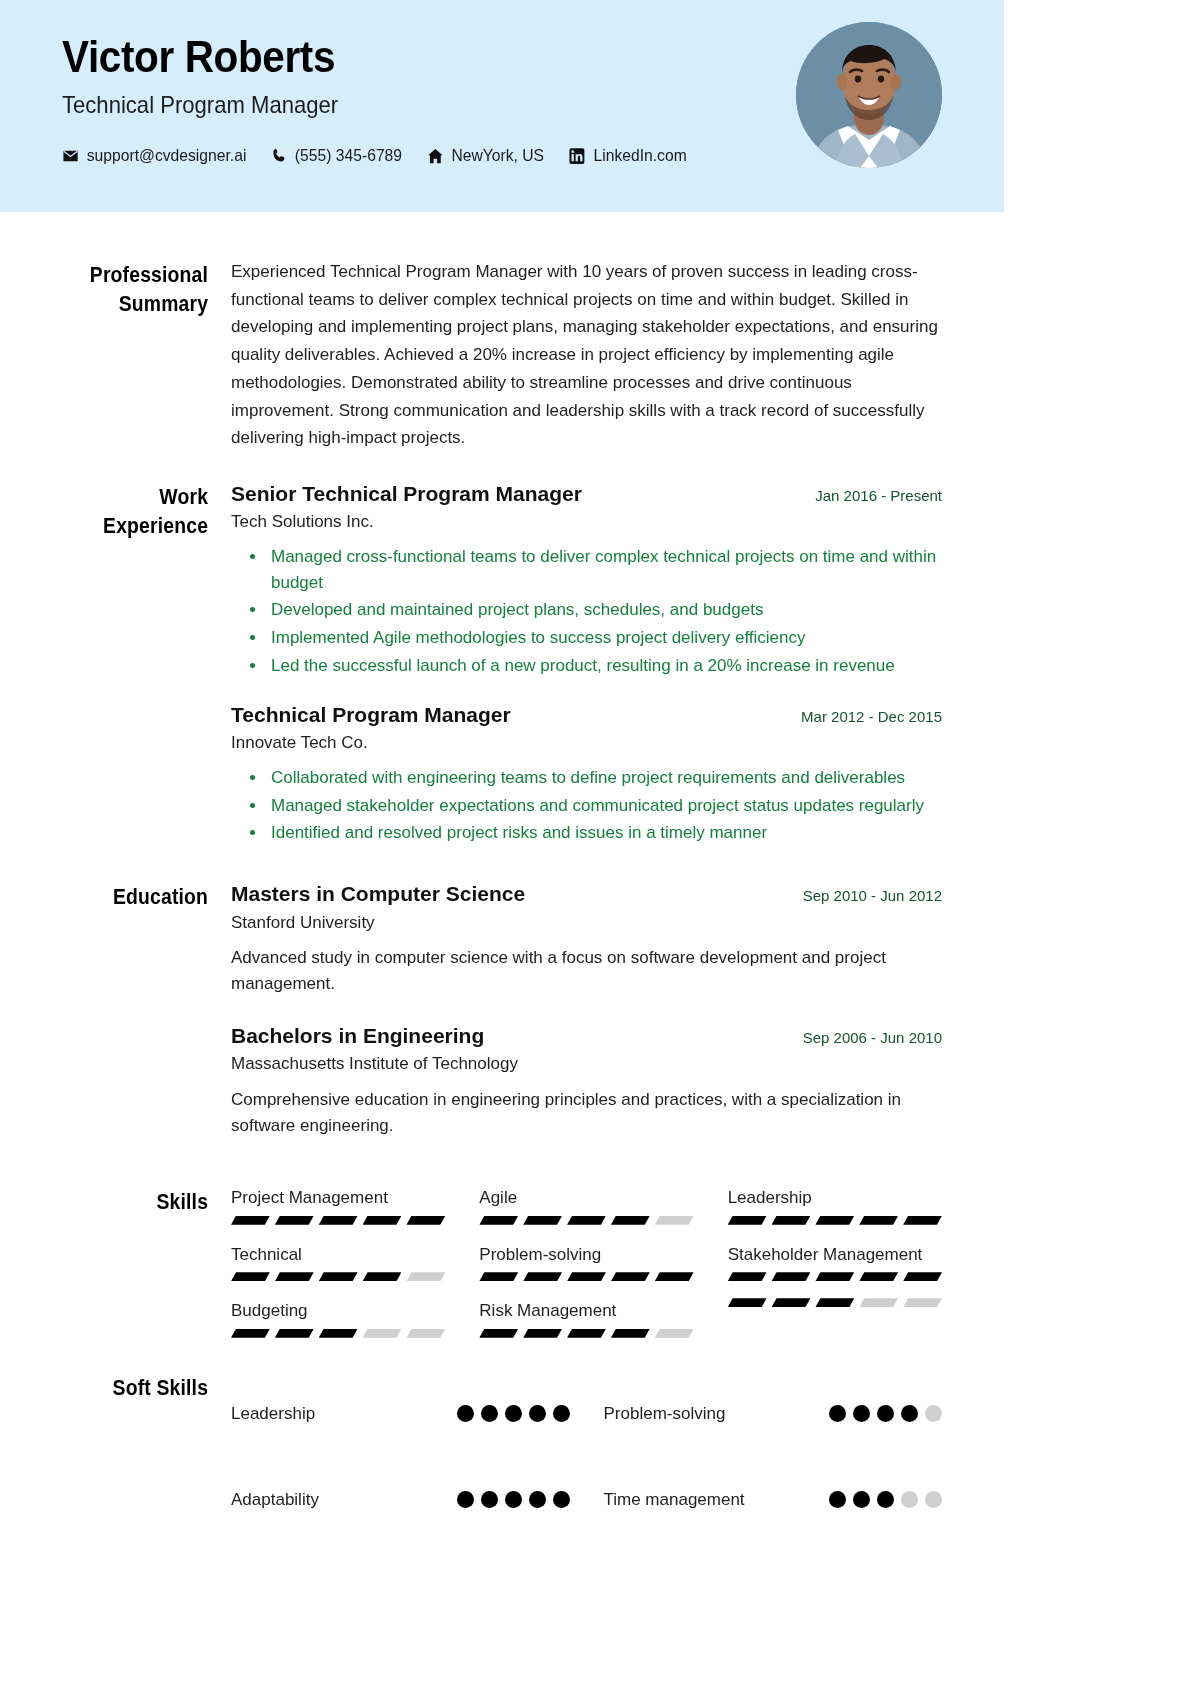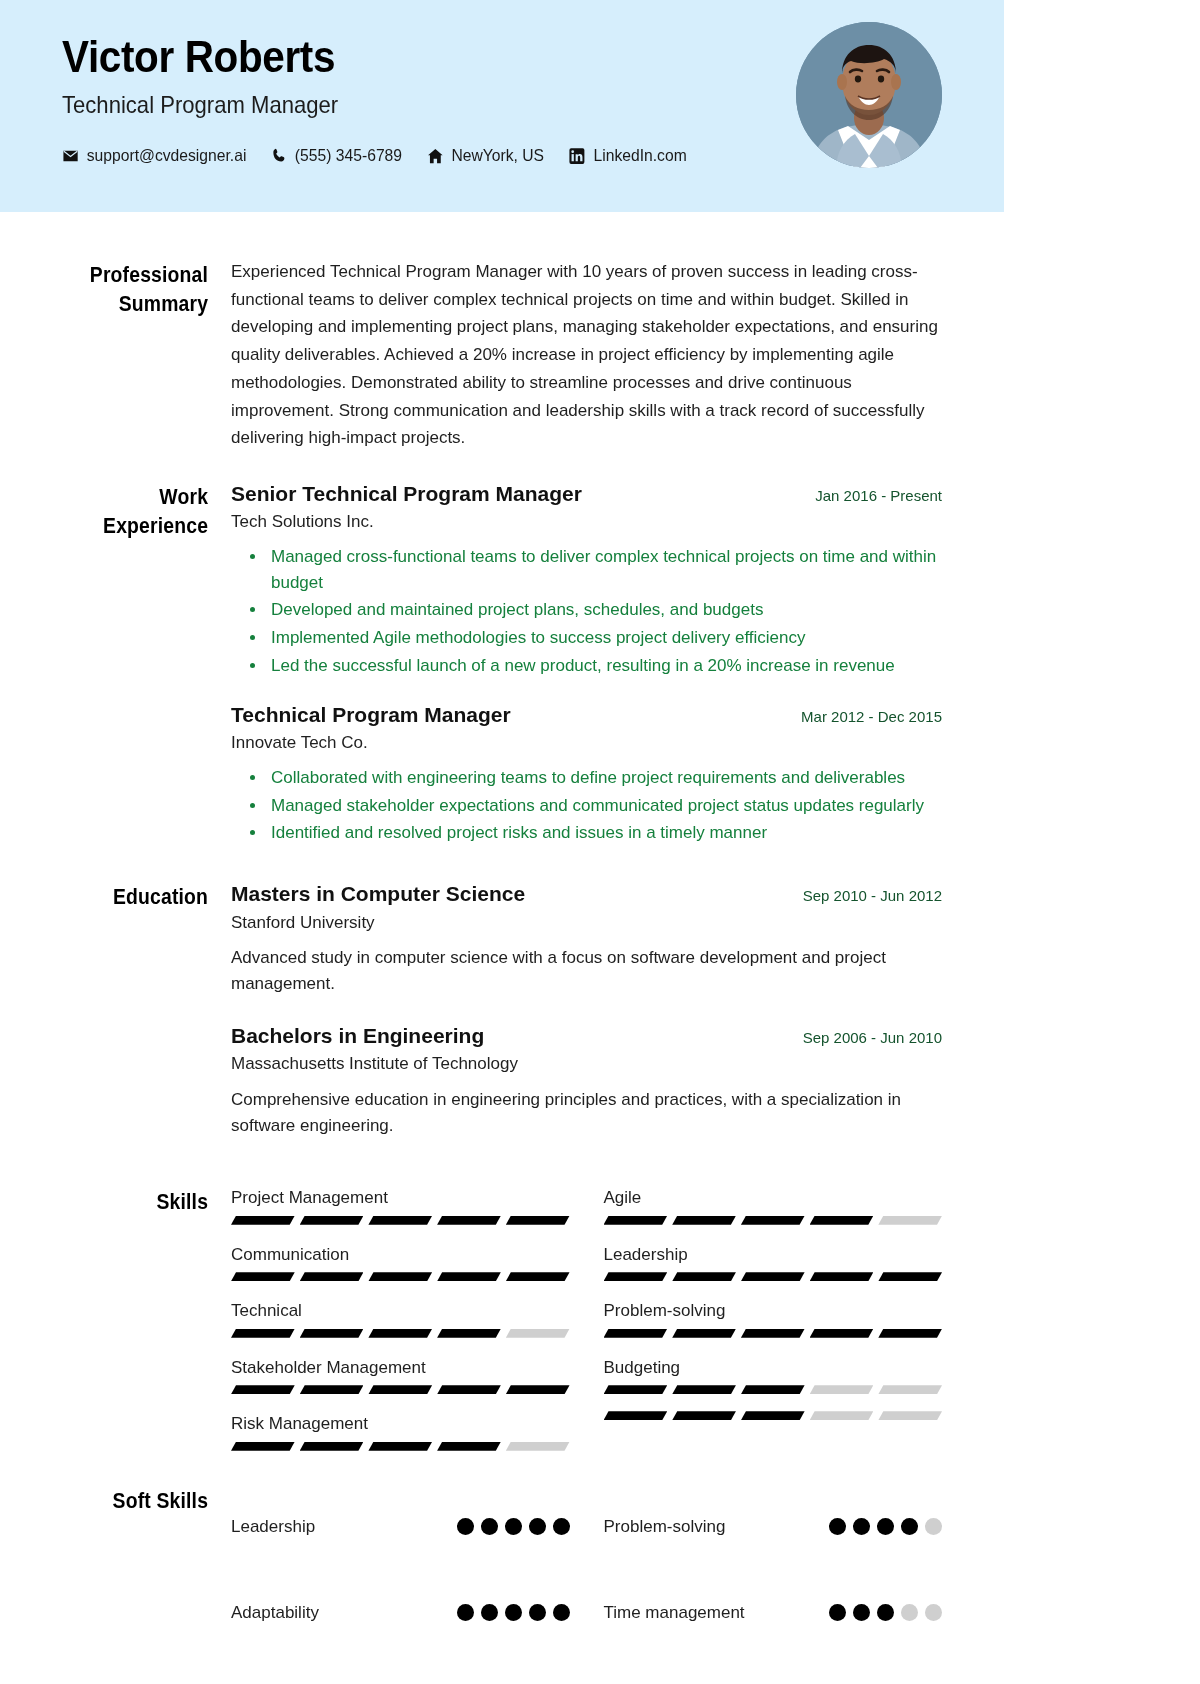--- a/index.html
+++ b/index.html
@@ -182,21 +182,21 @@
   .entry-desc {
     font-size: 17px;
     line-height: 1.55;
     color: #1f1f1f;
     margin-top: 10px;
   }
 
   
   .skills-grid {
     display: grid;
-    grid-template-columns: 1fr 1fr;
+    grid-template-columns: 1fr 1fr 1fr;
     column-gap: 34px;
     row-gap: 0;
   }
 
   .skill-cell { padding-bottom: 17px; }
 
   .skill-name {
     font-size: 17px;
     color: #1f1f1f;
     line-height: 1.5;
@@ -415,30 +415,20 @@
               <div class="skill-name">Agile</div>
               <div class="skill-bar">
                 <span class="seg on"></span>
                 <span class="seg on"></span>
                 <span class="seg on"></span>
                 <span class="seg on"></span>
                 <span class="seg"></span>
               </div>
             </div>
             <div class="skill-cell">
-              <div class="skill-name">Communication</div>
-              <div class="skill-bar">
-                <span class="seg on"></span>
-                <span class="seg on"></span>
-                <span class="seg on"></span>
-                <span class="seg on"></span>
-                <span class="seg on"></span>
-              </div>
-            </div>
-            <div class="skill-cell">
               <div class="skill-name">Leadership</div>
               <div class="skill-bar">
                 <span class="seg on"></span>
                 <span class="seg on"></span>
                 <span class="seg on"></span>
                 <span class="seg on"></span>
                 <span class="seg on"></span>
               </div>
             </div>
             <div class="skill-cell">

